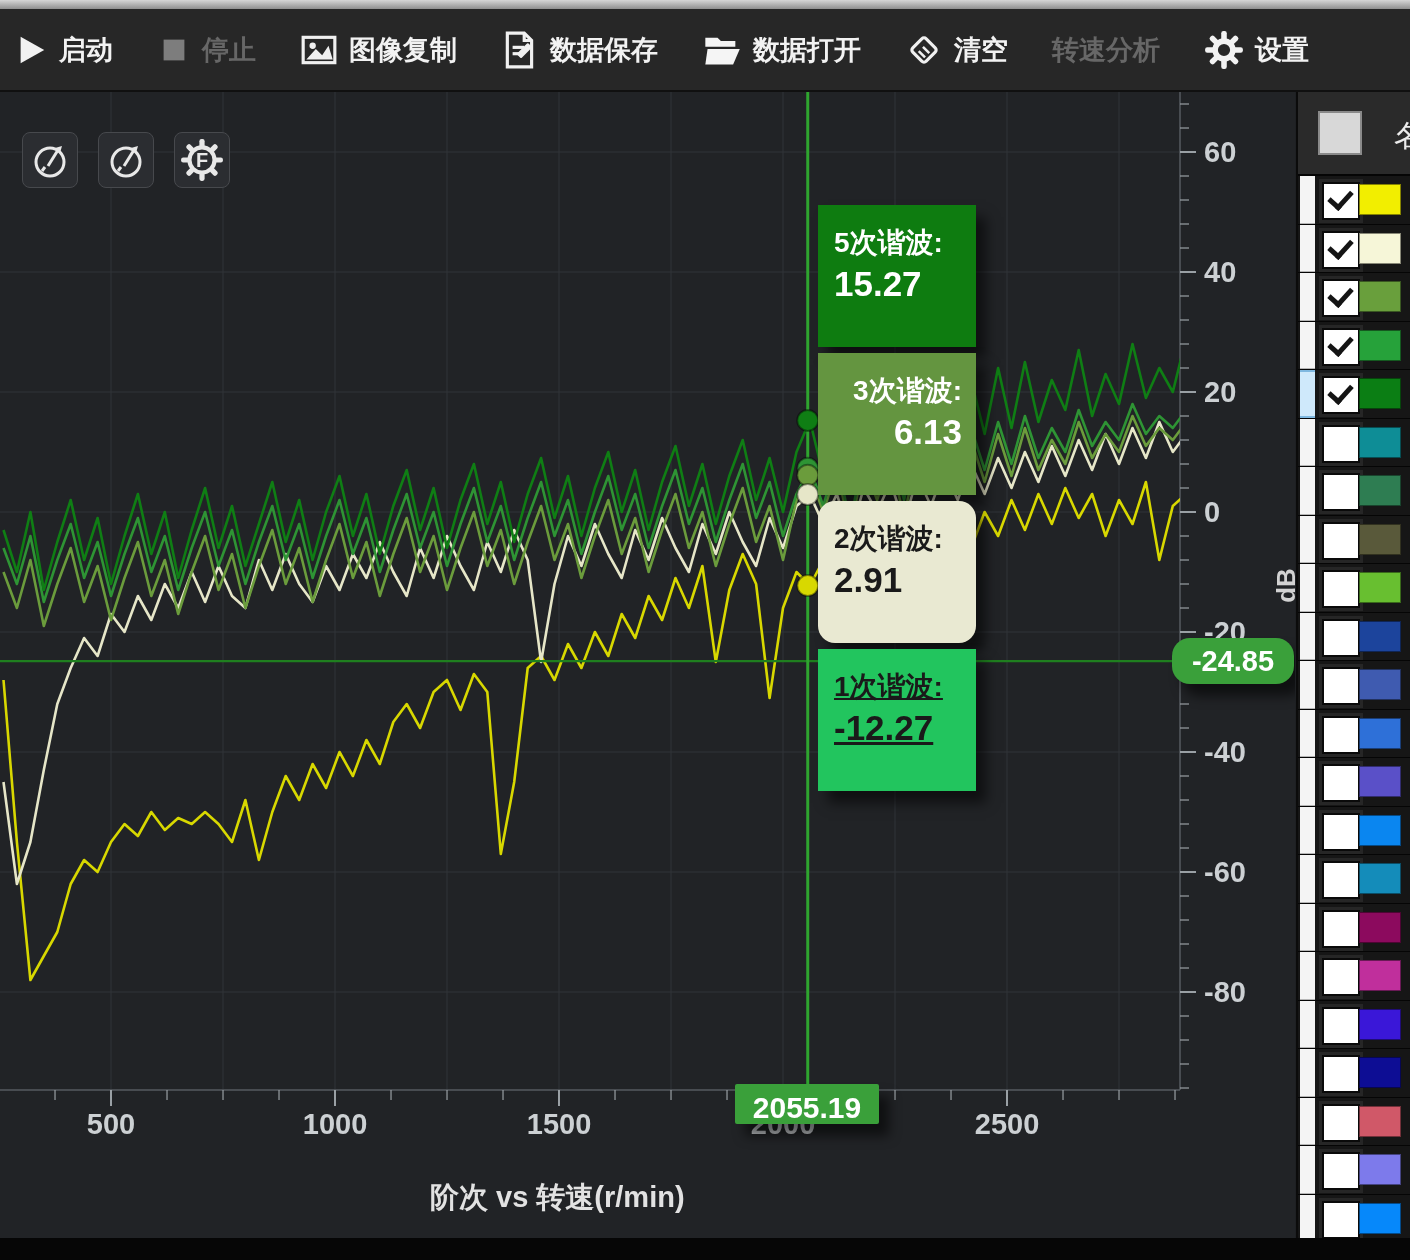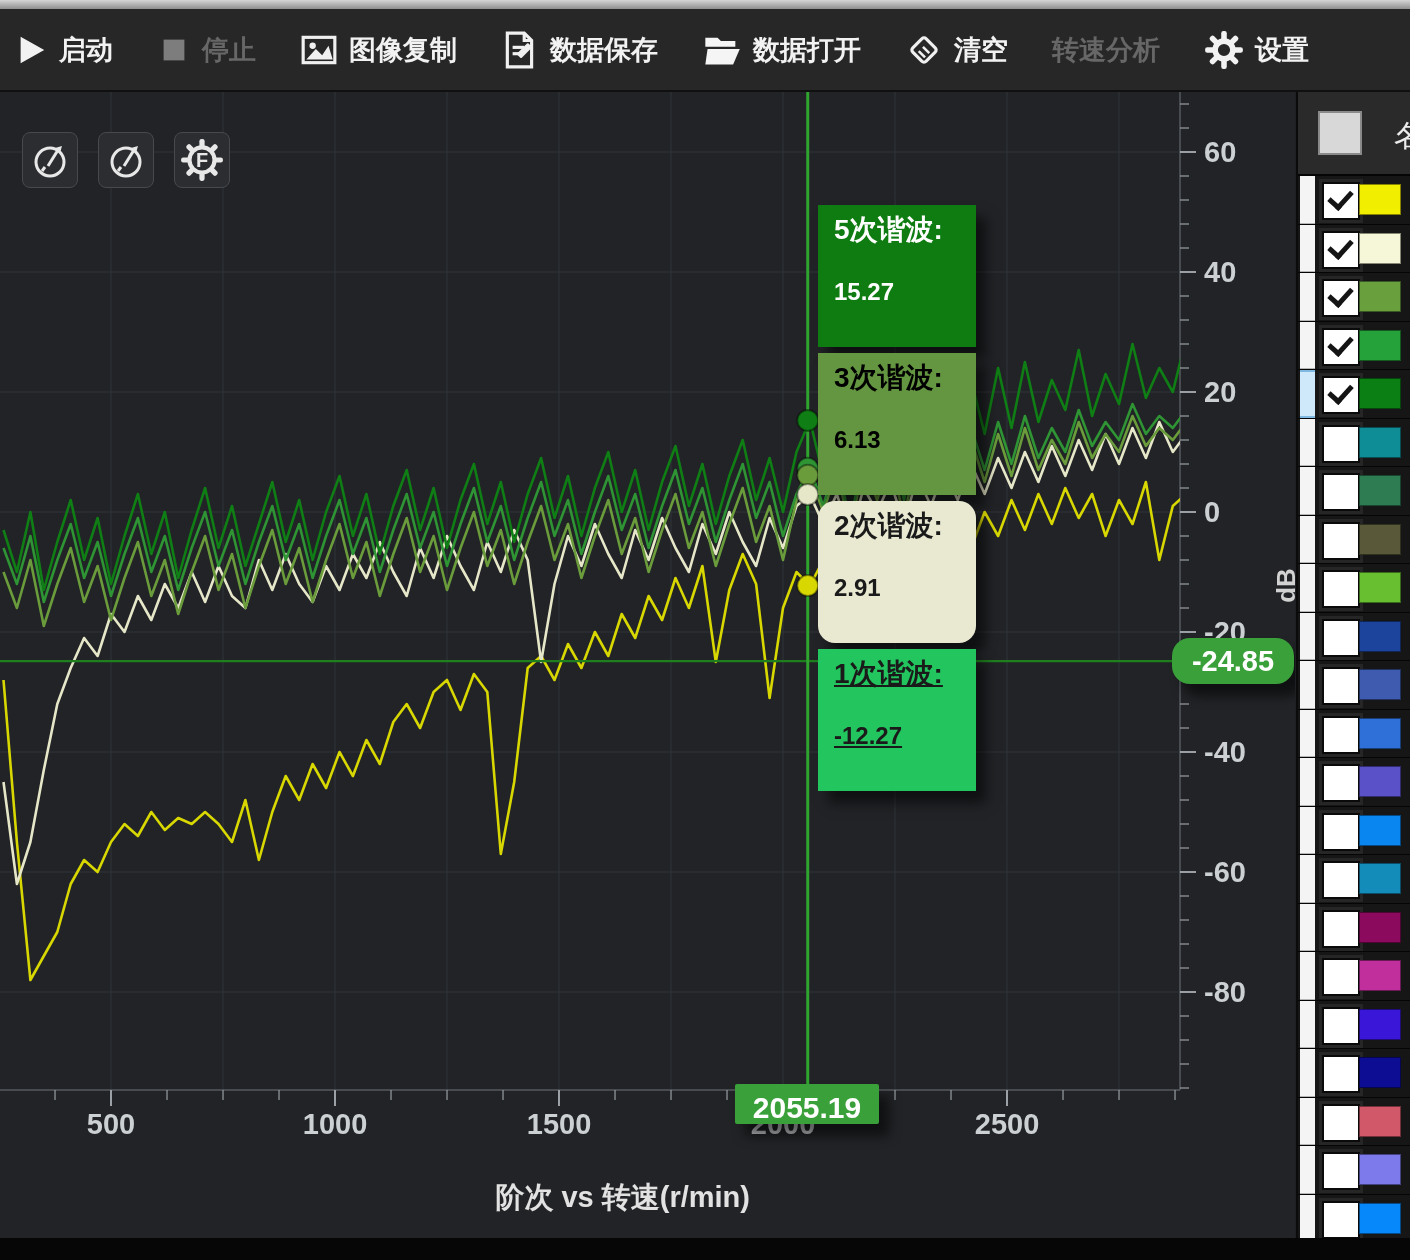--- a/index.html
+++ b/index.html
@@ -11,34 +11,34 @@
   
   .toolbar{position:absolute;left:0;top:9px;width:1410px;height:83px;background:#272727;
     border-bottom:2px solid #101010;display:flex;align-items:center;gap:44px;padding-left:14px;box-sizing:border-box;}
   .tb-item{display:flex;align-items:center;gap:11px;font-size:27px;font-weight:700;color:#f2f2f2;cursor:default;}
   .tb-item svg{display:block;}
   .tb-item.disabled{color:#676767;}
   
   .chart{position:absolute;left:0;top:92px;width:1295px;height:1146px;background:#212326;overflow:hidden;}
   .chart svg.plot{position:absolute;left:0;top:0;}
   .tick-label{font-family:"Liberation Sans","DejaVu Sans",sans-serif;font-size:29px;font-weight:600;fill:#ccd0d3;}
-  .axis-title{position:absolute;left:430px;top:1086px;width:320px;text-align:right;
+  .axis-title{position:absolute;left:430px;top:1086px;width:320px;text-align:left;
     font-size:29px;font-weight:700;color:#e2e2e2;}
   .db-label{position:absolute;left:1256px;top:478px;font-size:26px;font-weight:700;color:#d2d2d2;
     transform:rotate(-90deg);transform-origin:center;width:60px;text-align:center;}
   
   .tools{position:absolute;left:22px;top:40px;display:flex;gap:20px;}
   .tool-btn{width:54px;height:54px;background:#2b2d31;border:1px solid #47494d;border-radius:8px;
     display:flex;align-items:center;justify-content:center;}
   
   .tips{position:absolute;left:818px;top:113px;width:158px;}
-  .tip{width:158px;height:142px;margin-bottom:6px;box-sizing:border-box;padding:10px 14px 0 16px;
+  .tip{width:158px;height:142px;margin-bottom:6px;box-sizing:border-box;padding:23px 14px 0 16px;
     box-shadow:10px 12px 12px rgba(0,0,0,0.55);}
   .tip .t{display:block;font-size:28px;font-weight:700;line-height:1.1;}
-  .tip .v{display:block;font-size:24px;font-weight:700;margin-top:32px;}
+  .tip .v{display:block;font-size:35px;font-weight:700;margin-top:5px;}
   
   .badge{position:absolute;background:#3aa03a;color:#fff;font-weight:700;text-align:center;
     box-shadow:10px 12px 12px rgba(0,0,0,0.55);border-radius:2px;}
   .badge.x{left:735px;top:992px;width:144px;height:40px;font-size:30px;line-height:48px;}
   .badge.y{left:1172px;top:546px;width:122px;height:46px;font-size:29px;line-height:46px;border-radius:18px;}
   
   .legend{position:absolute;left:1296px;top:92px;width:114px;height:1146px;background:#161616;
     border-left:2px solid #0b0b0b;box-sizing:border-box;overflow:hidden;}
   .lg-header{position:relative;height:82px;background:#2a2a2a;border-bottom:2px solid #050505;}
   .lg-selall{position:absolute;left:20px;top:19px;width:40px;height:40px;background:#d8d8d8;border:2px solid #8a8a8a;}
@@ -303,21 +303,21 @@
             <text x="22" y="29" text-anchor="middle" font-size="19" font-weight="bold" fill="#e8e8e8">F</text>
           </svg>
       </div>
     </div>
 
     <div class="tips" id="tips">
         <div class="tip" style="background: rgb(14, 124, 16); color: rgb(255, 255, 255);">
           <span class="t">5次谐波:</span>
           <span class="v">15.27</span>
         </div>
-        <div class="tip" style="background: rgb(100, 149, 64); color: #000000;">
+        <div class="tip" style="background: rgb(100, 149, 64); color: #ffffff; text-align: right;">
           <span class="t">3次谐波:</span>
           <span class="v">6.13</span>
         </div>
         <div class="tip" style="background: rgb(233, 233, 210); color: rgb(26, 26, 26); border-radius: 17px;">
           <span class="t">2次谐波:</span>
           <span class="v">2.91</span>
         </div>
         <div class="tip" style="background: #22c55e; color: rgb(26, 26, 26); text-decoration: underline;">
           <span class="t">1次谐波:</span>
           <span class="v">-12.27</span>

